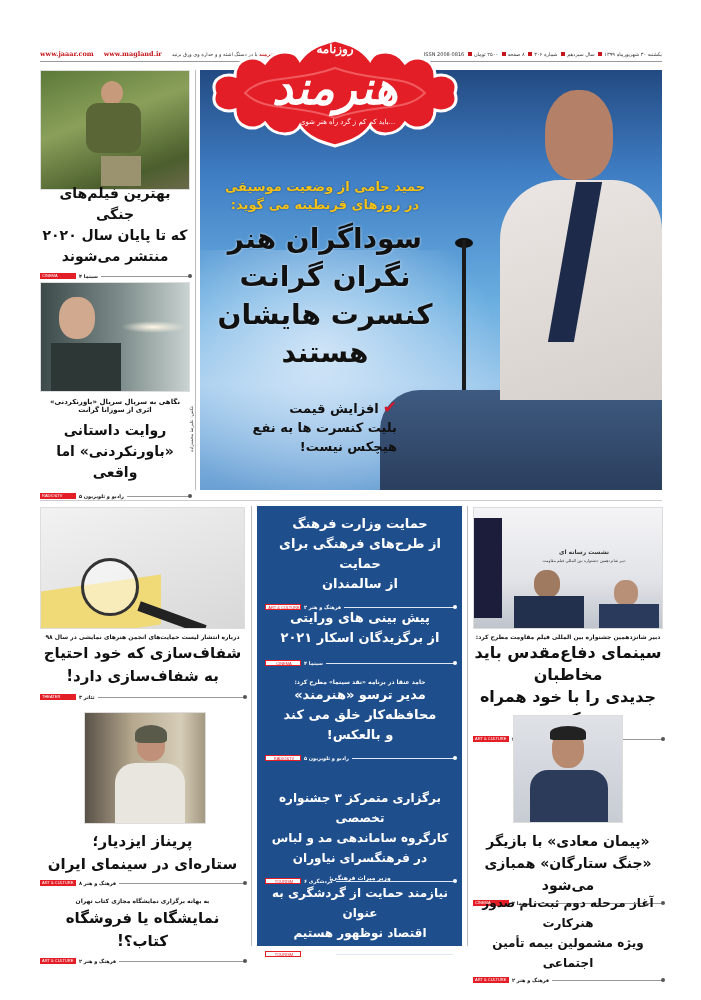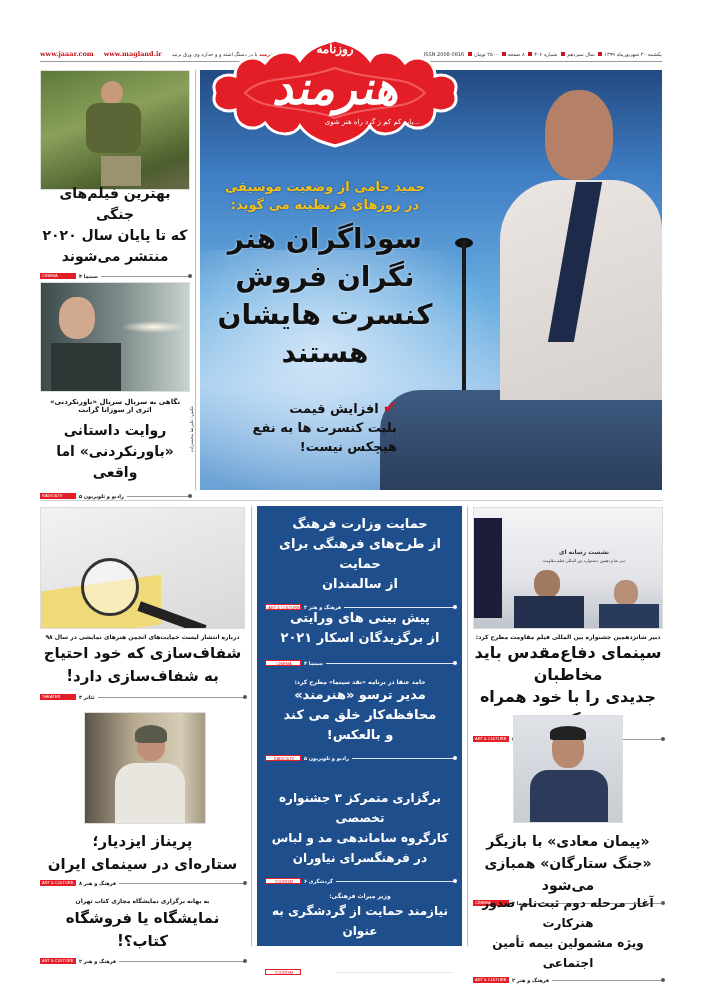--- a/index.html
+++ b/index.html
@@ -9,21 +9,21 @@
 .topbar .left{direction:ltr;display:flex;gap:10px;align-items:center;font-family:"DejaVu Serif",serif;font-size:6.5px;color:#c4161c;font-weight:bold;white-space:nowrap}
 .topbar .left .tag{font-family:"DejaVu Sans",sans-serif;font-size:5px;color:#333;font-weight:normal;direction:rtl}
 .topbar .left .tag b{color:#c4161c}
 .topbar .right{white-space:nowrap}
 .topbar .right i{display:inline-block;width:4px;height:4px;background:#c4161c;margin:0 2px;vertical-align:middle}
 
 .logo{left:205px;top:38px;width:260px;height:110px;z-index:5}
 .logo svg{width:100%;height:100%}
 .logo-sub{left:300px;top:42px;width:70px;text-align:center;color:#fff;font-weight:bold;font-size:12px;z-index:6;font-family:"DejaVu Serif",serif}
 .logo-main{left:225px;top:58px;width:220px;text-align:center;color:#fff;font-weight:bold;font-size:46px;z-index:6;font-family:"DejaVu Serif",serif;line-height:60px;letter-spacing:-2px;font-style:italic}
-.logo-slogan{left:300px;top:118px;width:120px;text-align:right;color:#fff;font-size:7px;z-index:6}
+.logo-slogan{left:300px;top:118px;width:120px;text-align:left;color:#fff;font-size:7px;z-index:6}
 
 .hero{left:200px;top:70px;width:462px;height:420px;background:linear-gradient(180deg,#234a82 0%,#3f7ec4 25%,#6aaee0 55%,#9ec9ec 75%,#6aa0d4 100%);overflow:hidden}
 .hero .fog{position:absolute;left:0;top:180px;width:300px;height:260px;background:radial-gradient(ellipse at 40% 40%,rgba(220,235,250,.85),rgba(150,195,235,0) 70%)}
 .hero .stand{position:absolute;left:262px;top:170px;width:4px;height:320px;background:#1a1a1a}
 .hero .mic{position:absolute;left:255px;top:168px;width:18px;height:10px;background:#111;border-radius:50%}
 .hero .person{position:absolute;left:300px;top:20px;width:162px;height:400px}
 .hero .head{position:absolute;left:45px;top:0;width:68px;height:90px;background:#b48068;border-radius:46% 46% 42% 42%}
 .hero .jacket{position:absolute;left:0;top:90px;width:162px;height:220px;background:linear-gradient(160deg,#ebe6e3,#d6d0cc);border-radius:60px 50px 0 0}
 .hero .shirt{position:absolute;left:62px;top:92px;width:26px;height:160px;background:#1d2a4a;transform:skewX(-10deg)}
 .hero .jeans{position:absolute;left:-120px;top:300px;width:290px;height:100px;background:linear-gradient(180deg,#3e5a80,#2b3f5e);border-radius:40px 0 0 0}
@@ -87,21 +87,21 @@
 <div class="abs" style="left:189px;top:405px;width:11px;height:80px;writing-mode:vertical-rl;font-size:4.5px;color:#333;transform:rotate(180deg);">عکس: علیرضا محمدزاده</div>
 <div class="abs vrule" style="left:195px;top:70px;height:420px;"></div>
 
 <div class="abs hero-title-block">
   <div class="kick">
     <div>حمید حامی از وضعیت موسیقی</div>
     <div>در روزهای قرنطینه می گوید:</div>
   </div>
   <div class="headline">
     <div>سوداگران هنر</div>
-    <div>نگران فروش</div>
+    <div>نگران گرانت</div>
     <div>کنسرت هایشان</div>
     <div>هستند</div>
   </div>
   <div class="bullet">
     <div><span class="check">✔</span><span>افزایش قیمت</span></div>
     <div>بلیت کنسرت ها به نفع</div>
     <div>هیچکس نیست!</div>
   </div>
 </div>
 
@@ -244,21 +244,21 @@
       <div>برگزاری متمرکز ۳ جشنواره تخصصی</div>
       <div>کارگروه ساماندهی مد و لباس</div>
       <div>در فرهنگسرای نیاوران</div>
     </div>
     <div class="secline" style="margin-top:8px;">
       <span class="red">TOURISM</span>
       <span class="lab">گردشگری ۶</span>
       <span class="rule"></span>
     </div>
   </div>
-  <div class="item" style="position:absolute;left:8px;top:386px;width:190px;">
+  <div class="item" style="position:absolute;left:8px;top:368px;width:190px;">
     <div class="pre">وزیر میراث فرهنگی:</div>
     <div class="h" style="font-size:12px;margin-top:2px;">
       <div>نیازمند حمایت از گردشگری به عنوان</div>
       <div>اقتصاد نوظهور هستیم</div>
     </div>
     <div class="secline" style="margin-top:6px;">
       <span class="red">TOURISM</span>
       <span class="lab">گردشگری ۶</span>
       <span class="rule"></span>
     </div>

